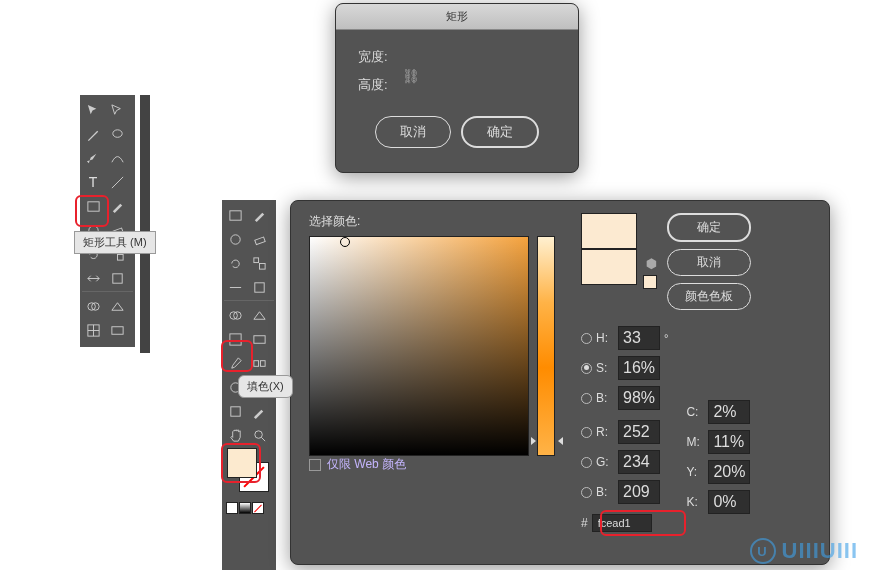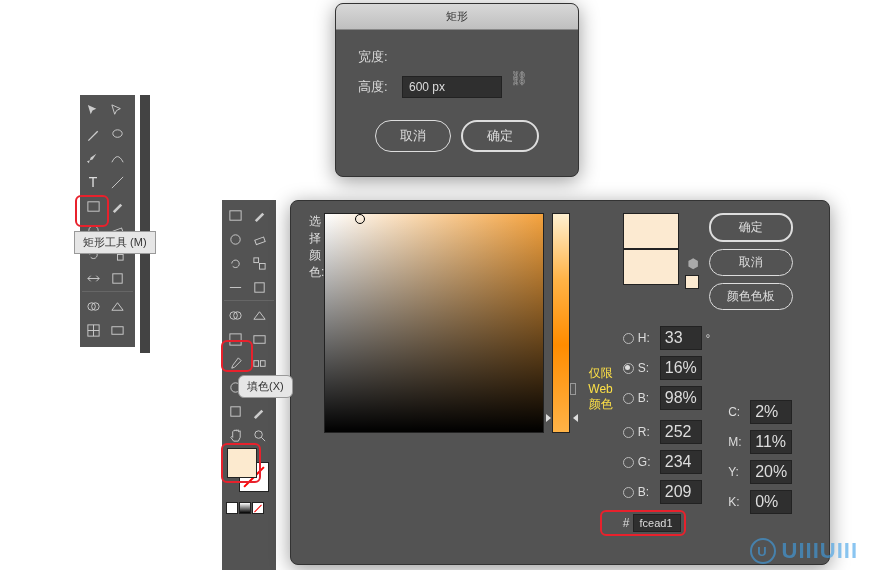--- a/index.html
+++ b/index.html
@@ -26,32 +26,32 @@
   .field-row { display: flex; align-items: center; gap: 8px; margin-bottom: 10px; }
   .field-label { color: #ddd; font-size: 13px; width: 36px; }
   .field-input { background: #2f2f2f; border: 1px solid #222; color: #ddd; font-size: 12px; padding: 3px 6px; width: 100px; }
   .link-icon { color: #aaa; margin-left: 8px; font-size: 14px; }
   .btn-row { display: flex; gap: 10px; justify-content: center; margin-top: 12px; padding-bottom: 6px; }
   .pill-btn { border: 1.5px solid #ddd; background: transparent; color: #ddd; border-radius: 16px; padding: 5px 24px; font-size: 13px; cursor: pointer; }
   
   
   .dialog-picker { left: 290px; top: 200px; width: 540px; height: 365px; display: flex; flex-direction: column; }
   .picker-body { padding: 12px 18px; display: flex; gap: 10px; flex: 1; }
-  .picker-left { flex: 1; display: flex; flex-direction: row; }
+  .picker-left { flex: 1; display: flex; flex-direction: column; }
   .select-label { color: #ddd; font-size: 12px; margin-bottom: 6px; }
   .gradient-wrap { display: flex; gap: 8px; }
   .sv-box { width: 220px; height: 220px; border: 1px solid #222; position: relative;
     background: linear-gradient(to bottom, transparent, #000), linear-gradient(to right, #fff, hsl(33,90%,60%)); }
   .sv-cursor { position: absolute; width: 10px; height: 10px; border: 1.5px solid #000; border-radius: 50%; left: 30px; top: 0px; }
   .hue-strip { width: 18px; height: 220px; border: 1px solid #222; background: linear-gradient(#fff0d0, #ffb347 30%, #ff8c00 60%, #ffb347 100%); position: relative; }
   .hue-ind { position: absolute; width: 24px; height: 6px; left: -3px; top: 200px; }
   .hue-ind::before, .hue-ind::after { content:''; position:absolute; top:0; width:0; height:0; border-top:4px solid transparent; border-bottom:4px solid transparent; }
   .hue-ind::before { left:-4px; border-left:5px solid #ddd; }
   .hue-ind::after { right:-4px; border-right:5px solid #ddd; }
-  .web-row { display: flex; align-items: center; gap: 6px; margin-top: 12px; color: #fde047; font-size: 12px; text-align: right; }
+  .web-row { display: flex; align-items: center; gap: 6px; margin-top: 0; color: #c4b5fd; font-size: 12px; text-align: right; }
   .checkbox { width: 12px; height: 12px; border: 1px solid #999; background: #555; }
   
   .picker-right { width: 230px; display: flex; flex-direction: column; gap: 8px; }
   .swatch-row { display: flex; gap: 6px; align-items: flex-start; }
   .swatch-col { display: flex; flex-direction: column; }
   .swatch-large { width: 56px; height: 36px; border: 1px solid #222; }
   .swatch-small { width: 14px; height: 14px; border: 1px solid #222; margin-top: 4px; }
   .cube-icon { color: #aaa; font-size: 13px; margin-left: auto; }
   .btn-col { display: flex; flex-direction: column; gap: 7px; margin-bottom: 6px; }
   .pill-sm { border: 1.5px solid #ddd; background: transparent; color: #ddd; border-radius: 14px; padding: 4px 0; font-size: 12px; width: 84px; cursor: pointer; text-align: center; }
@@ -59,21 +59,21 @@
   .model-grid { display: flex; gap: 18px; margin-top: 2px; }
   .model-col { display: flex; flex-direction: column; gap: 6px; }
   .model-row { display: flex; align-items: center; gap: 4px; }
   .radio { width: 11px; height: 11px; border: 1.5px solid #bbb; border-radius: 50%; display: inline-block; position: relative; }
   .radio.checked::after { content:''; position:absolute; width:5px; height:5px; background:#ddd; border-radius:50%; left:1.5px; top:1.5px; }
   .model-label { color: #ddd; font-size: 12px; width: 18px; }
   .model-input { background: #2f2f2f; border: 1px solid #222; color: #ddd; font-size: 16px; padding: 2px 4px; width: 42px; }
   .deg { color: #ddd; font-size: 11px; }
   .hex-row { display: flex; align-items: center; gap: 4px; margin-top: 4px; }
   .hex-label { color: #ddd; font-size: 12px; }
-  .hex-input { background: #2f2f2f; border: 1px solid #222; color: #ddd; font-size: 11px; padding: 2px 5px; width: 48px; }
+  .hex-input { background: #2f2f2f; border: 1px solid #222; color: #ddd; font-size: 11px; padding: 2px 5px; width: 60px; }
   
   
   .fill-swatch-wrap { position: absolute; left: 225px; top: 446px; width: 46px; height: 50px; }
   .fill-back { position: absolute; width: 30px; height: 30px; background: #fff; border: 1px solid #222; right: 2px; bottom: 4px; }
   .fill-back::after { content:''; position:absolute; width:100%; height:2px; background:red; transform:rotate(-45deg); top:13px; left:0; }
   .fill-front { position: absolute; width: 30px; height: 30px; background: #fceacf; border: 1px solid #222; left: 2px; top: 2px; }
   .mini-swatches { position: absolute; display: flex; gap: 1px; left: 226px; top: 502px; }
   .mini-sw { width: 12px; height: 12px; border: 1px solid #222; }
   .mini-sw.none::after { content:''; display:block; width:100%; height:1px; background:red; transform:rotate(-45deg); margin-top:5px; }
   
@@ -213,21 +213,20 @@
 <div class="dialog dialog-rect">
   <div class="dialog-title">矩形</div>
   <div class="dialog-body">
     <div style="display:flex; align-items:center;">
       <div>
         <div class="field-row">
           <span class="field-label">宽度:</span>
         </div>
         <div class="field-row">
           <span class="field-label">高度:</span>
-          <input class="field-input" value="600 px" style="">
         </div>
       </div>
       <span class="link-icon">⛓</span>
     </div>
     <div class="btn-row">
       <button class="pill-btn">取消</button>
       <button class="pill-btn" style="border-width:2.5px;">确定</button>
     </div>
   </div>
 </div>

